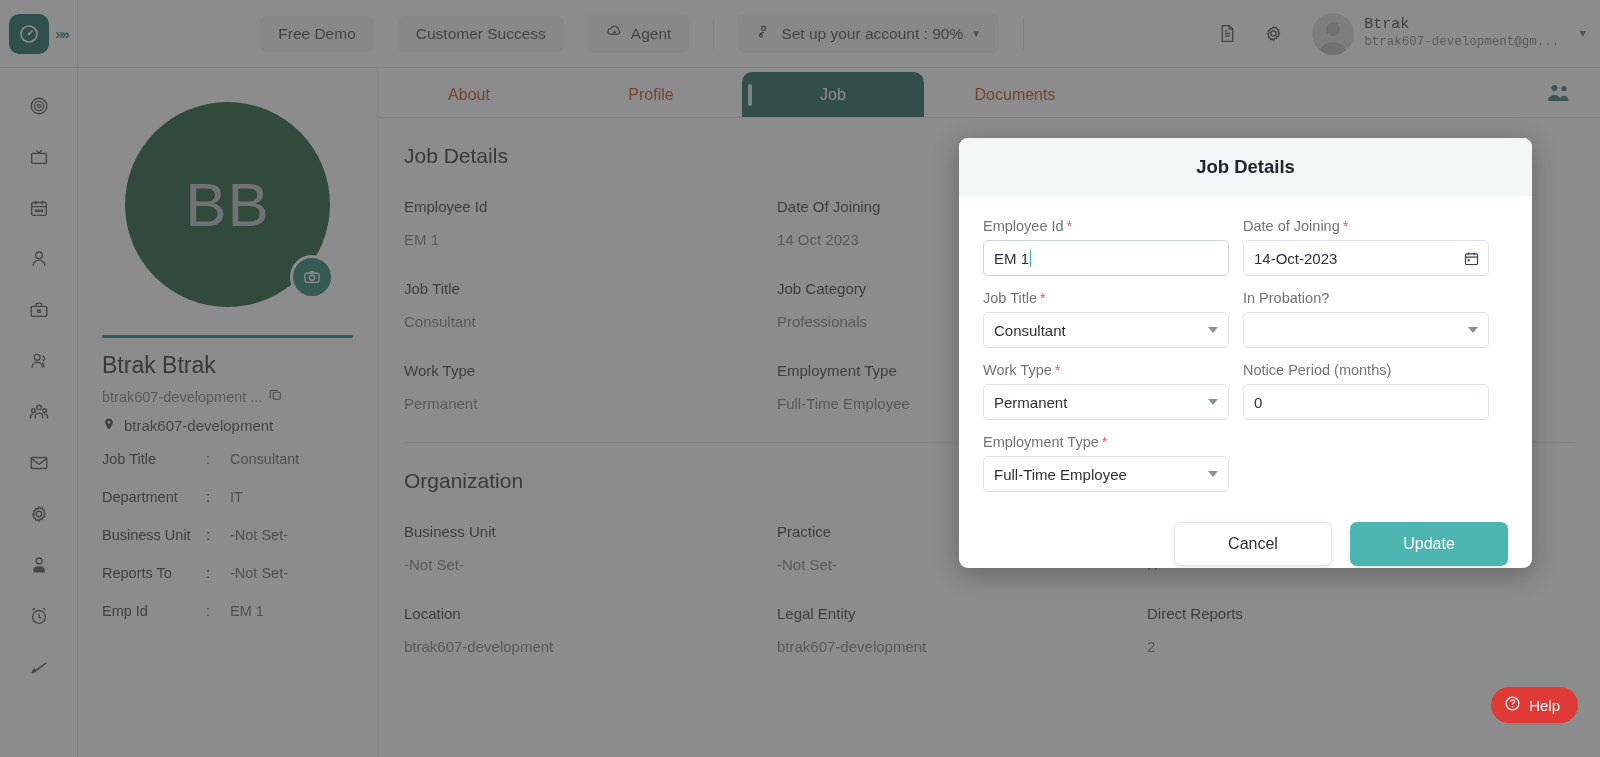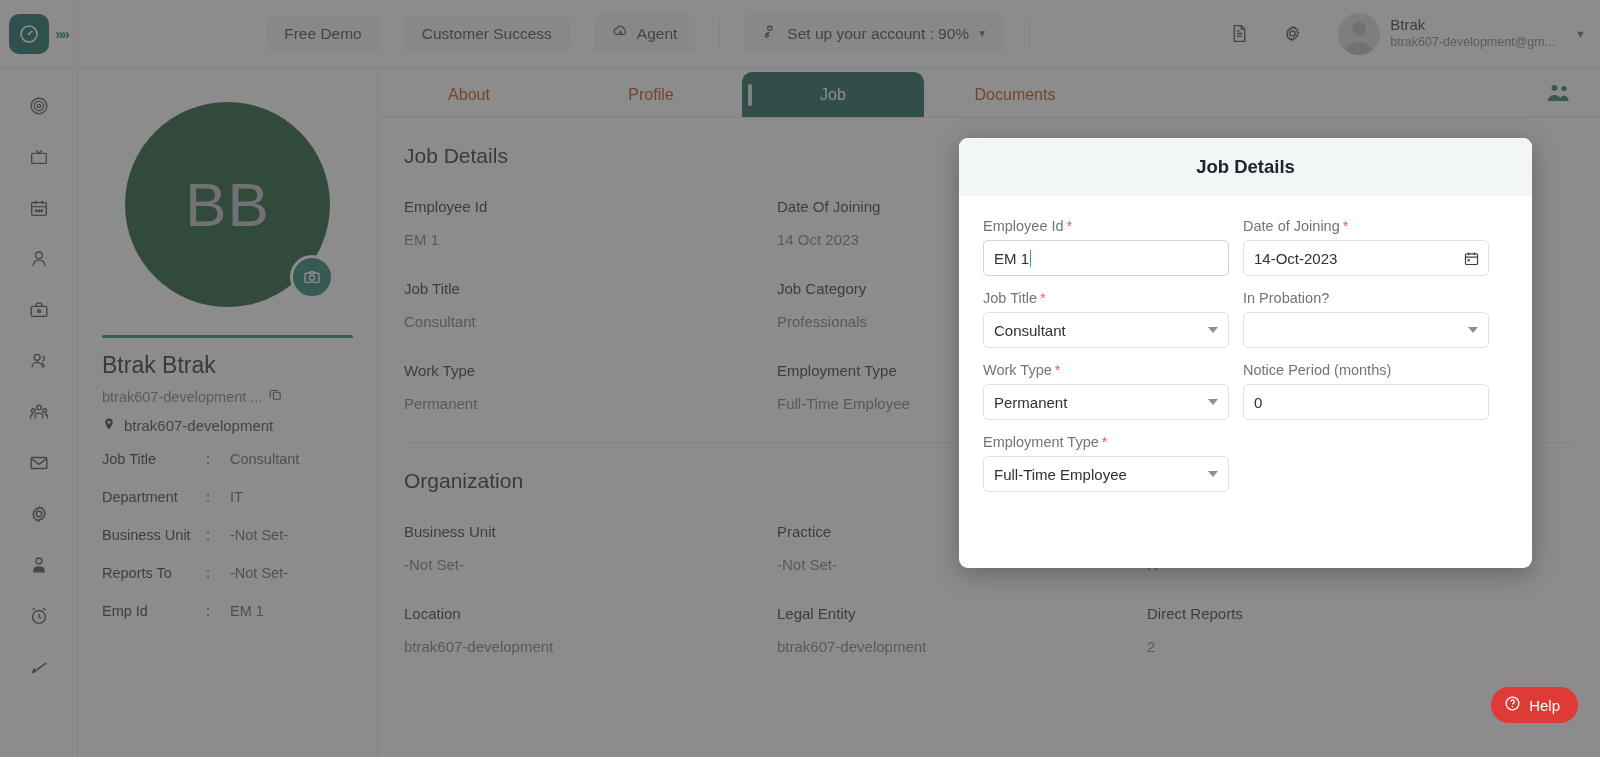--- a/index.html
+++ b/index.html
@@ -29,21 +29,21 @@
   .chev-expand { color: #1a7a6e; font-size: 15px; letter-spacing: -2px; font-weight: 700; }
 
   .topbar-center { flex: 1; display: flex; align-items: center; justify-content: center; gap: 12px; }
   .pill {
     padding: 9px 18px; border-radius: 6px; font-size: 15.5px; color: #3c4043;
     background: #f4f5f6; margin: 0 6px; white-space: nowrap;
     display: flex; align-items: center; gap: 8px;
   }
   .sep { width: 1px; height: 30px; background: #e2e4e6; margin: 0 6px; }
 
-  .topbar-right { display: flex; gap: 11px; padding-right: 14px; }
+  .topbar-right { display: flex; gap: 4px; padding-right: 14px; font-family: Liberation Mono, monospace; }
   .icon-btn { width: 42px; height: 42px; display:flex; align-items:center; justify-content:center; border-radius: 6px; }
   .user-block { display: flex; align-items: center; gap: 10px; padding-left: 14px; }
   .user-avatar {
     width: 42px; height: 42px; border-radius: 50%; background: #d9dbdd;
     display:flex; align-items:flex-end; justify-content:center; overflow:hidden;
   }
   .user-text { line-height: 1.25; }
   .user-name { font-size: 15px; color: #2b2f33; }
   .user-mail { font-size: 12.5px; color: #7b8186; }
   .caret-dn { color: #6b7176; font-size: 11px; margin-left: 10px; }
@@ -557,16 +557,22 @@
             <span>Full-Time Employee</span>
             <span class="sel-arrow"></span>
           </div>
         </div>
 
         <div></div>
       </div>
     </div>
 
     <div class="m-actions">
+      <div class="btn btn-cancel">
+        <span>Cancel</span>
+      </div>
+      <div class="btn btn-update">
+        <span>Update</span>
+      </div>
     </div>
   </div>
 
 </div>
 
 </body></html>

